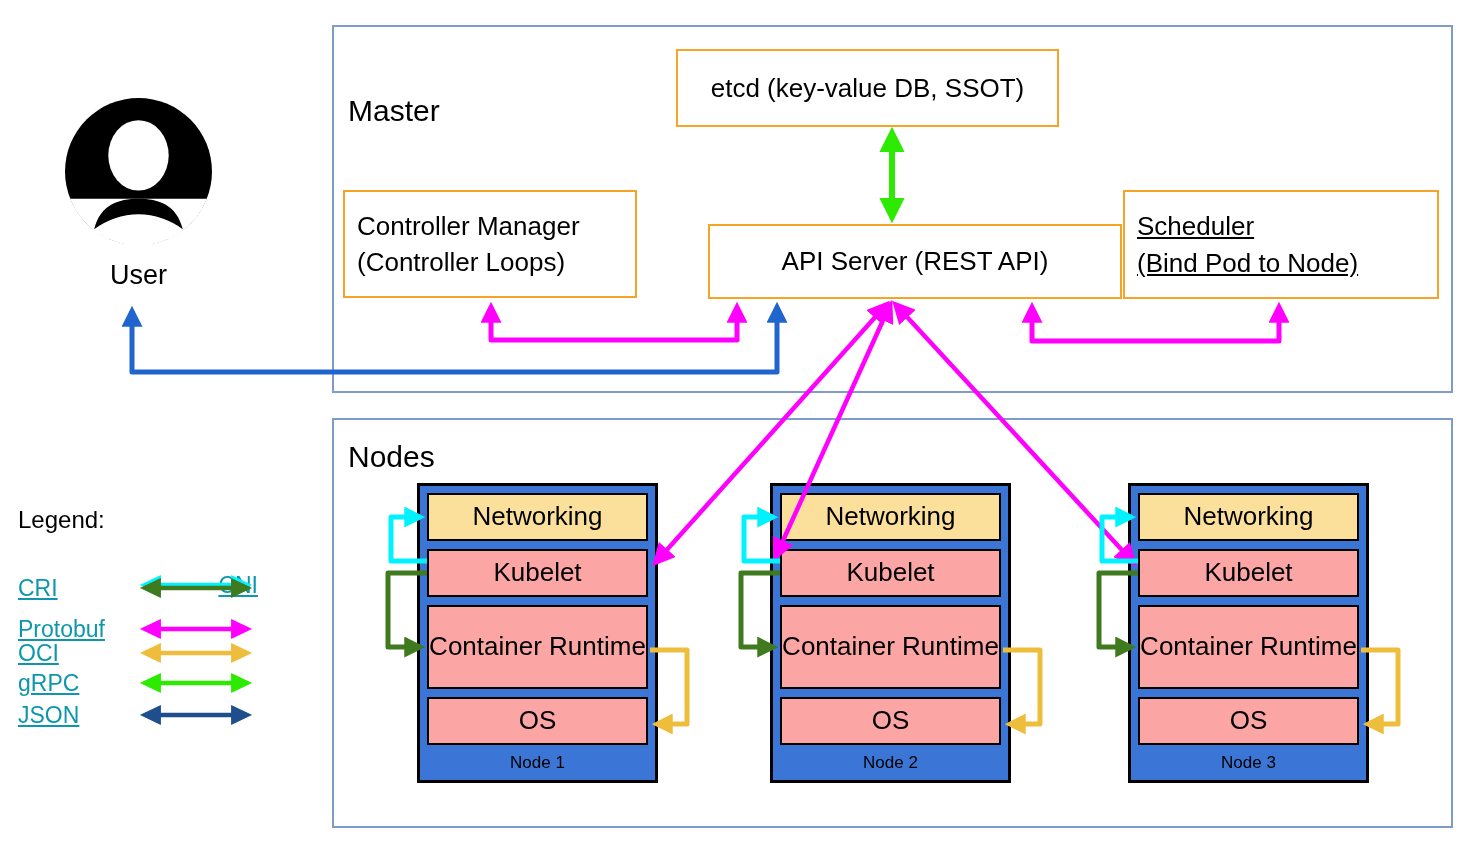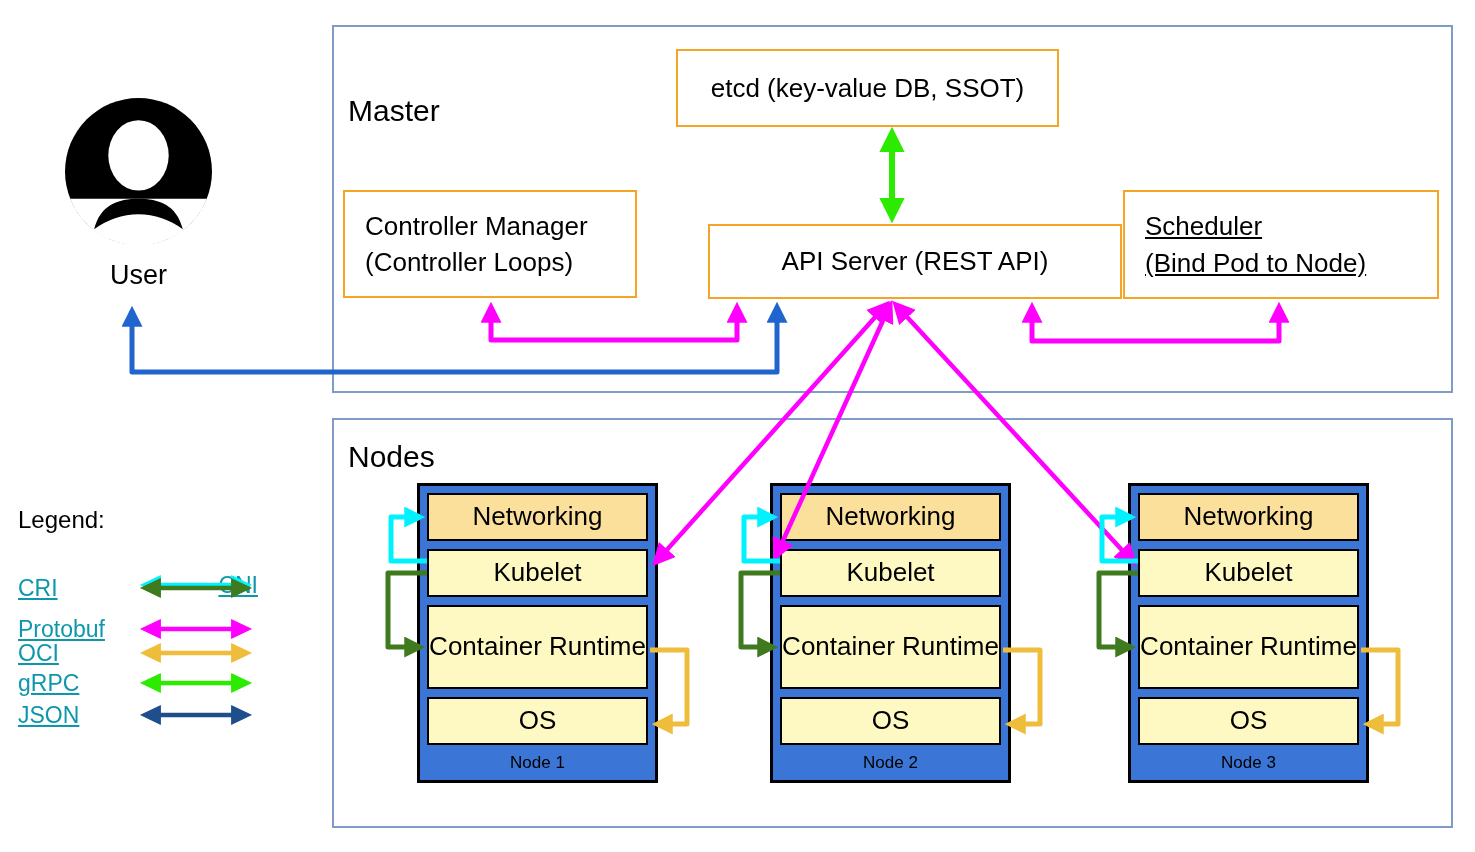--- a/index.html
+++ b/index.html
@@ -11,28 +11,28 @@
     position:absolute; background:#fff; border:2px solid #7E9CC7; box-sizing:border-box;
   }
   .section-title {
     position:absolute; font-size:30px; color:#000;
   }
   .obox {
     position:absolute; background:#fff; border:2px solid #F5A428; box-sizing:border-box;
     font-size:26px; color:#000;
   }
   .obox.centered { display:flex; align-items:center; justify-content:center; text-align:center; }
-  .obox.twoline { display:flex; flex-direction:column; justify-content:center; padding-left:20px; line-height:1.4; }
+  .obox.twoline { display:flex; flex-direction:column; justify-content:center; padding-left:12px; line-height:1.4; }
   .node {
     position:absolute; top:483px; width:241px; height:300px; background:#3B76D6;
     border:3px solid #000; box-sizing:border-box; padding:7px; display:flex;
     flex-direction:column; gap:8px;
   }
   .layer {
-    background:#fef9c3; border:2px solid #000; box-sizing:border-box; flex:0 0 48px;
+    background:#fca5a5; border:2px solid #000; box-sizing:border-box; flex:0 0 48px;
     display:flex; align-items:center; justify-content:center; font-size:26px;
     text-align:center; line-height:1.2;
   }
   .layer.tall { flex:0 0 84px; }
   .layer.networking { background:#FBE09B; }
   .node-label {
     flex:1 1 auto; display:flex; align-items:center; justify-content:center;
     color:#000000; font-size:17px;
   }
   #user-block { position:absolute; left:63px; top:97px; width:151px; }

